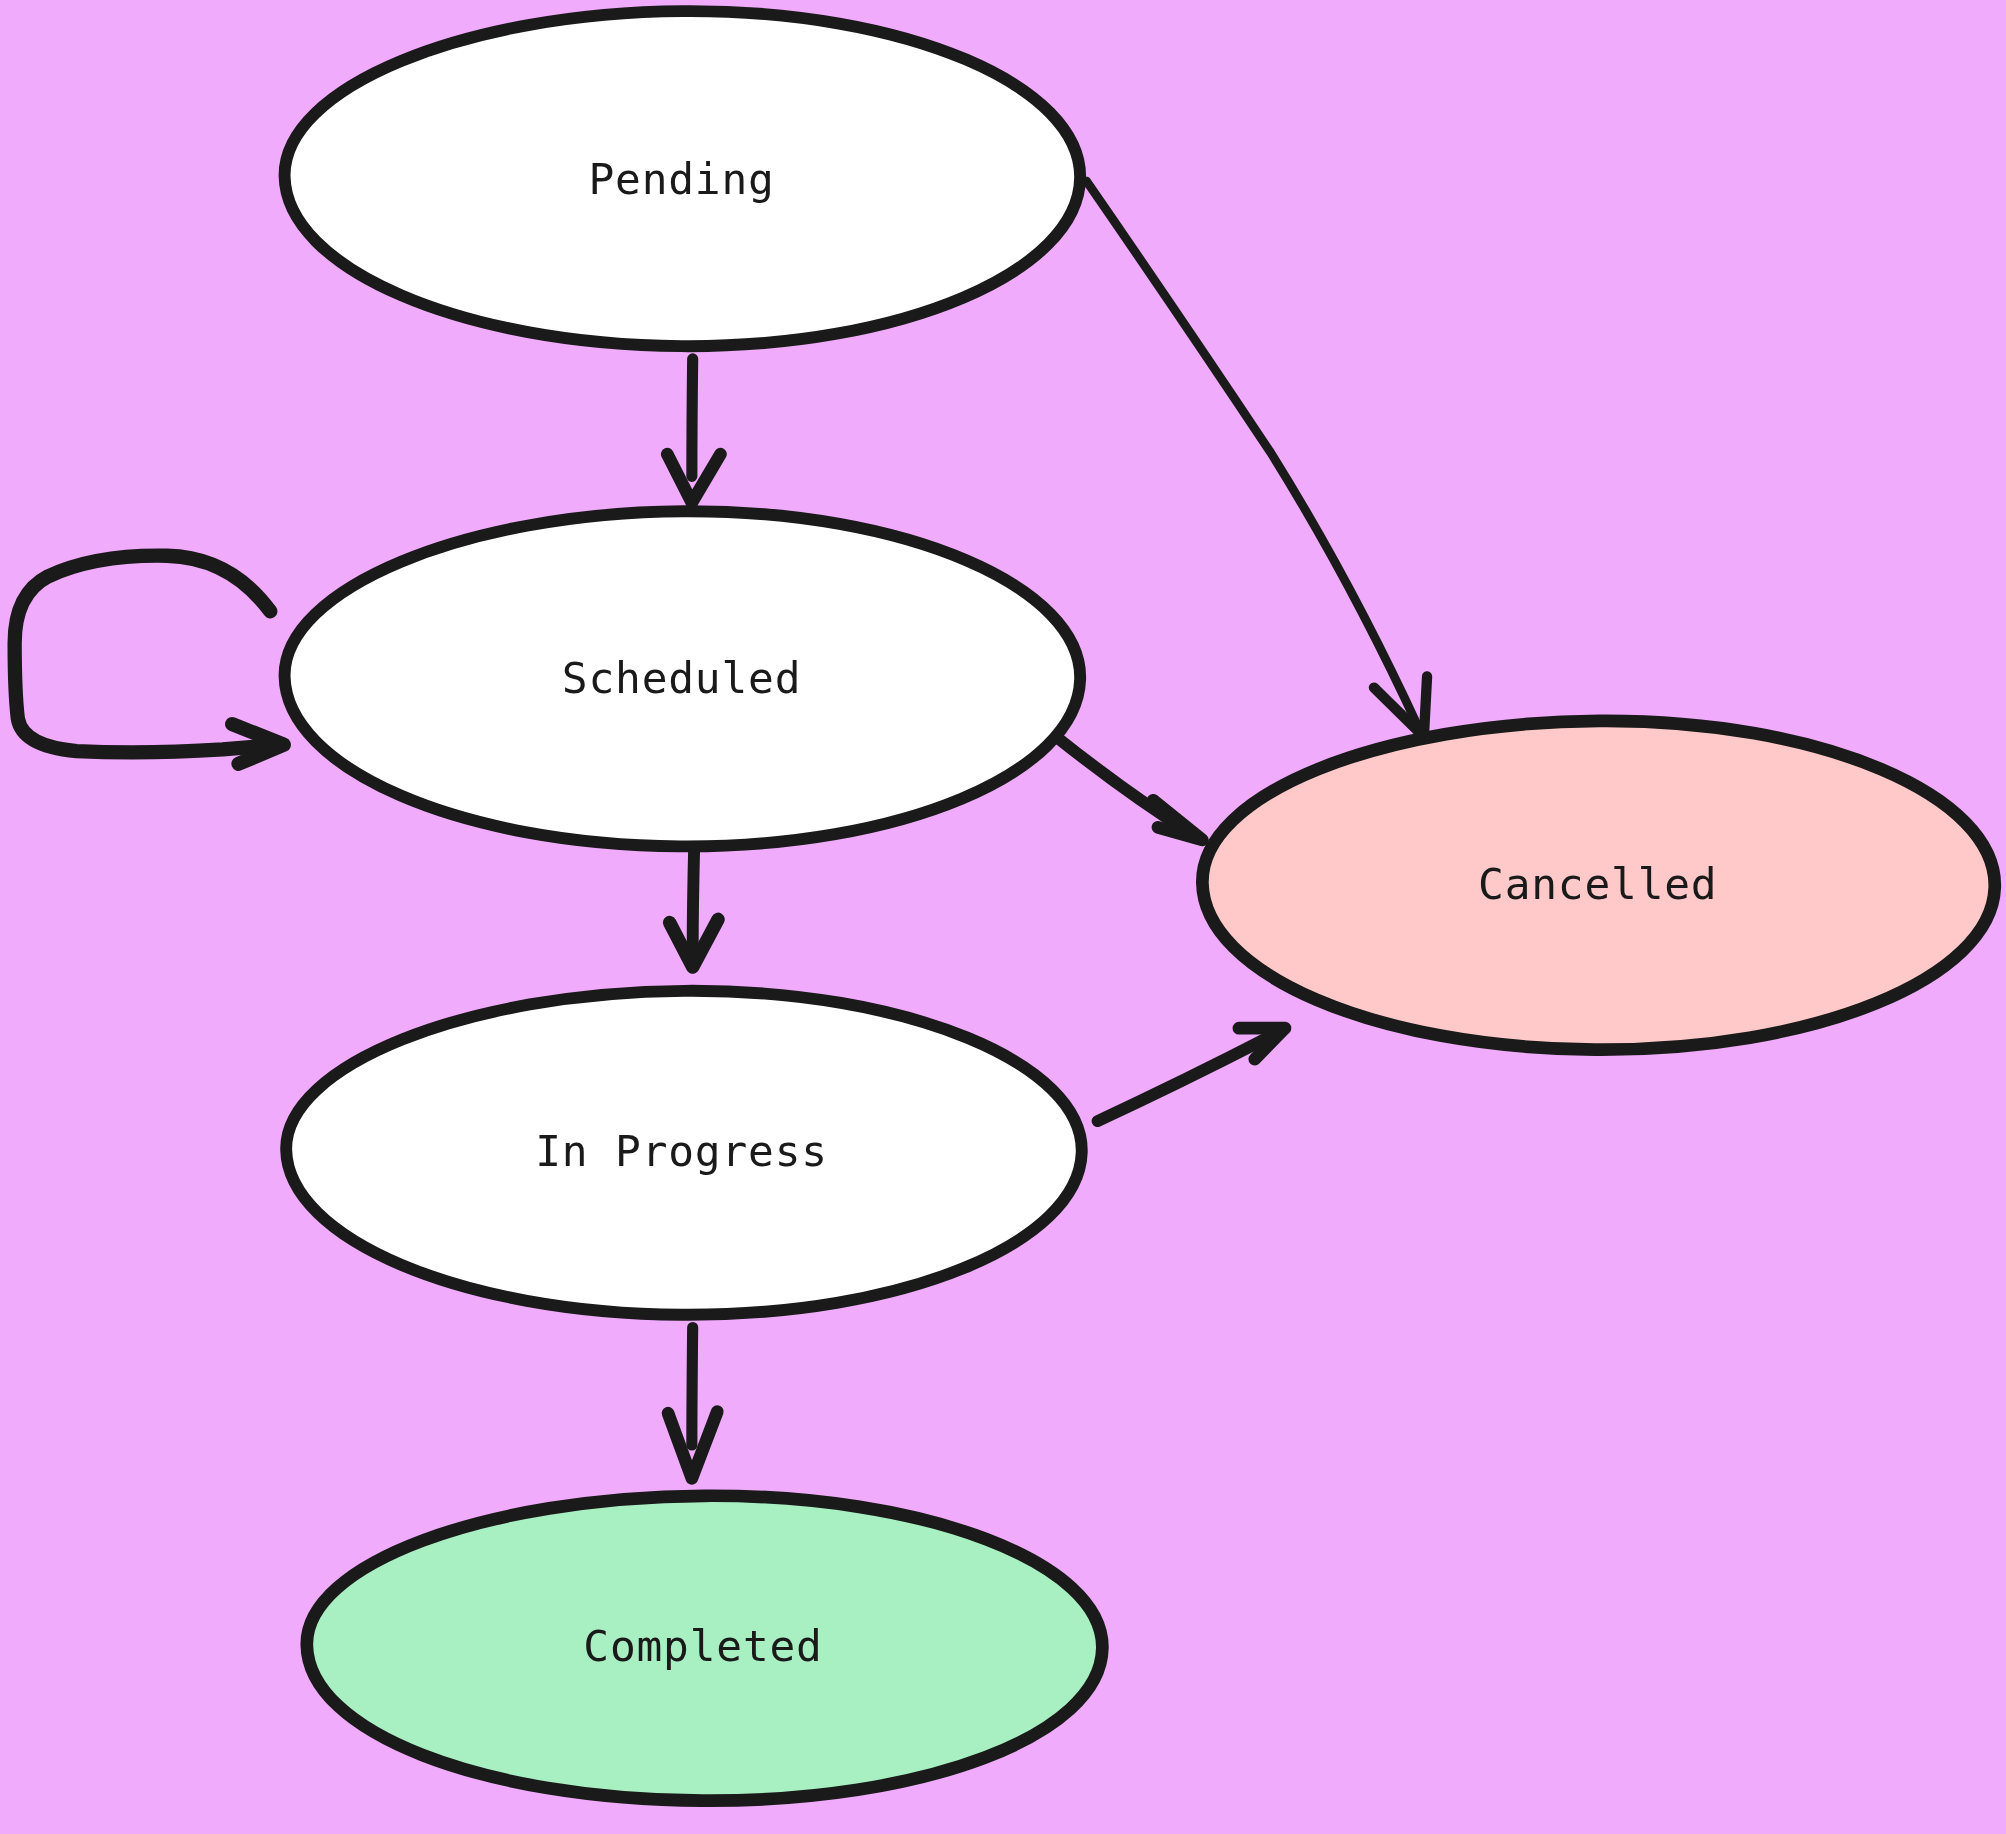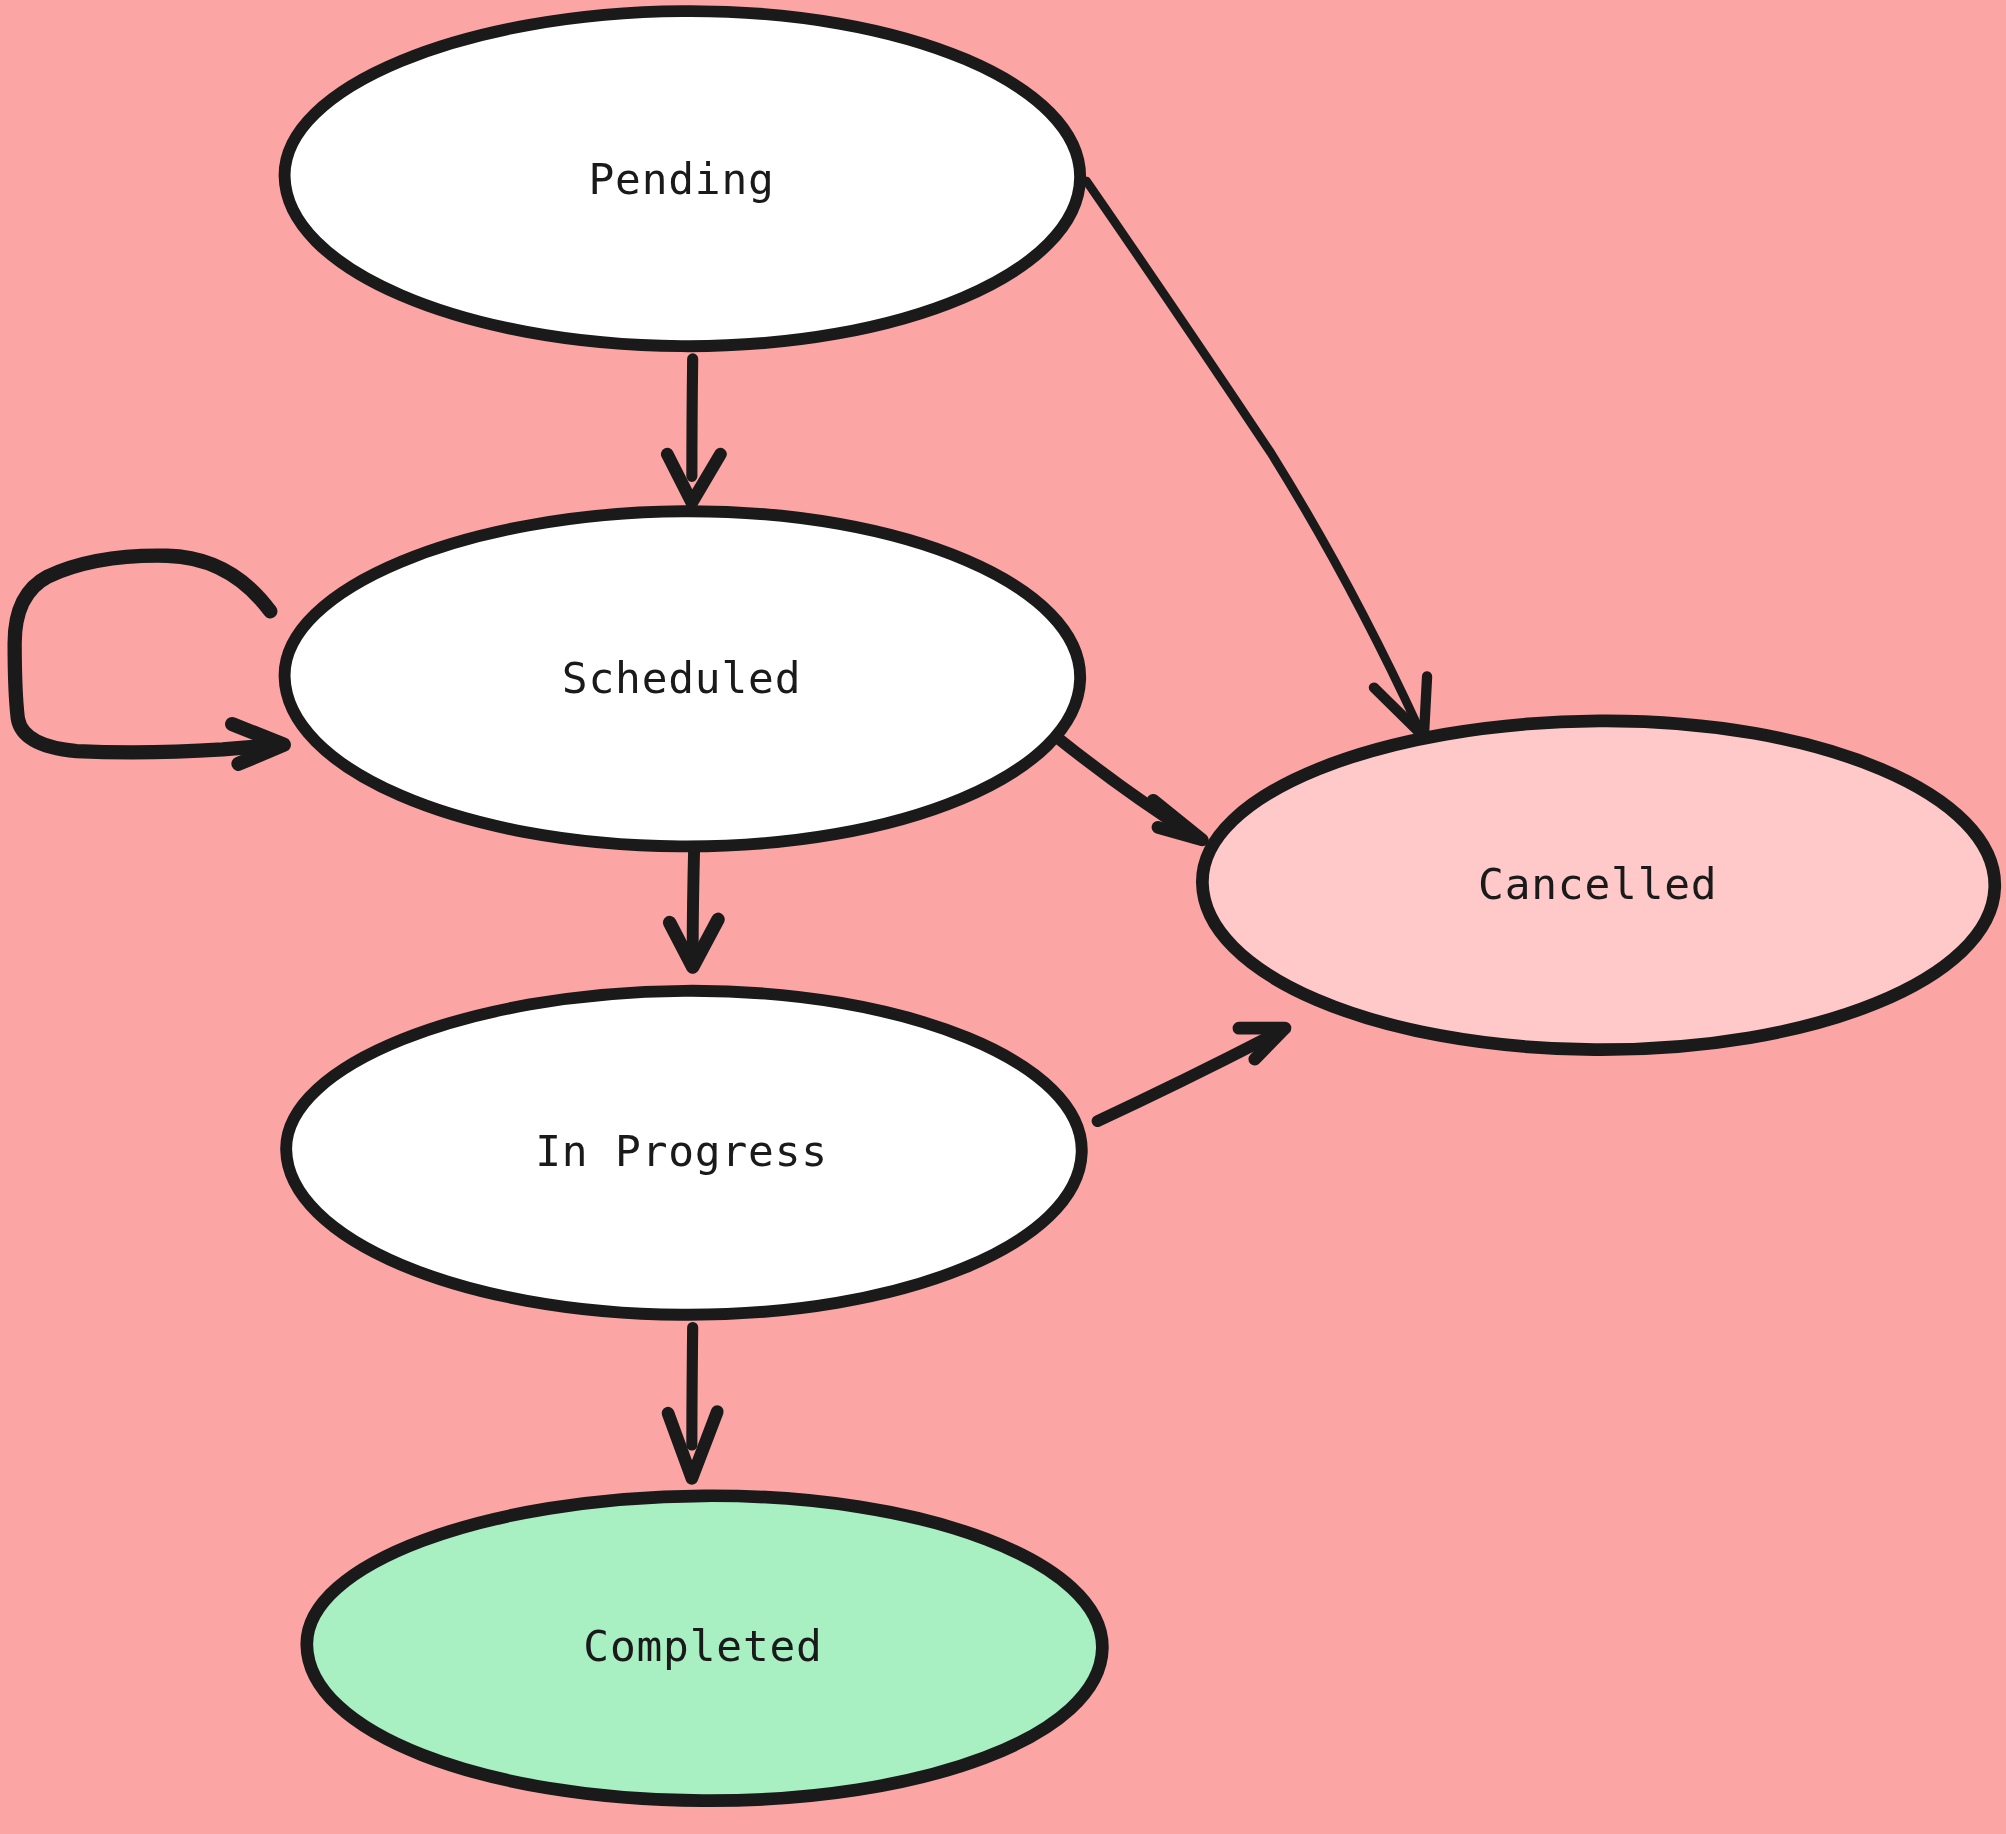--- a/index.html
+++ b/index.html
@@ -11,21 +11,21 @@
   body {
     width: 2007px;
     height: 1834px;
     overflow: hidden;
     font-family: "DejaVu Sans Mono", "Liberation Mono", monospace;
   }
   #diagram-root {
     position: relative;
     width: 2007px;
     height: 1834px;
-    background: #fca5a5;
+    background: #f0abfc;
     text-decoration: underline;
   }
   svg#diagram-svg {
     position: absolute;
     top: 0;
     left: 0;
     width: 2007px;
     height: 1834px;
     display: block;
   }

